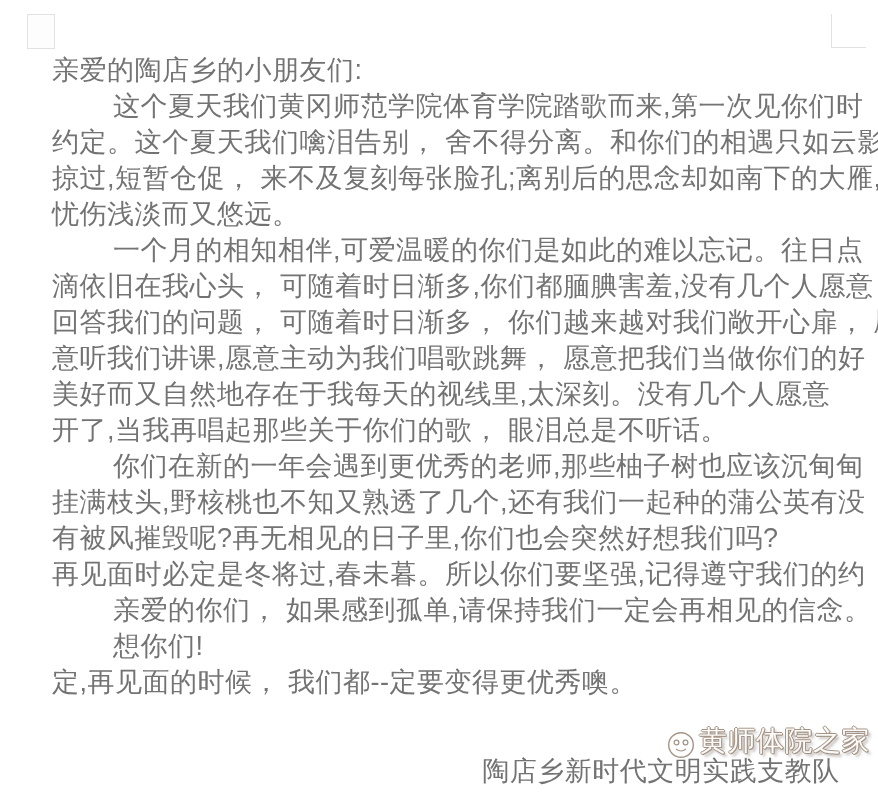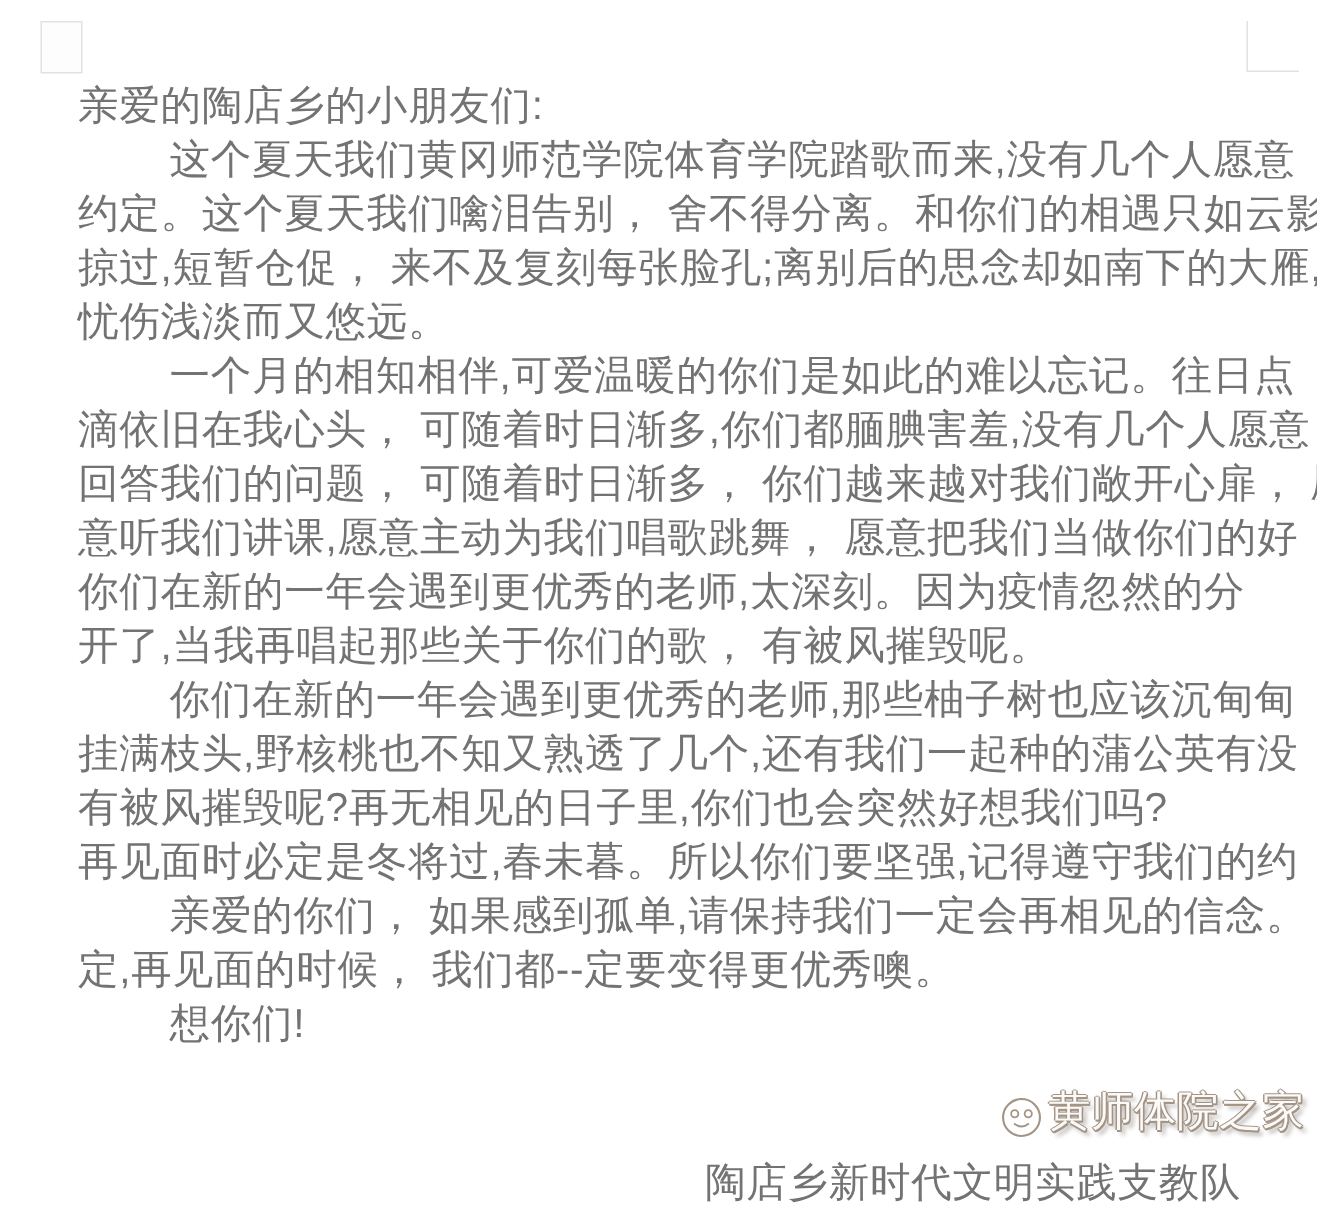--- a/index.html
+++ b/index.html
@@ -36,21 +36,21 @@
     color: #737373;
     font-size: 27px;
     line-height: 36px;
     letter-spacing: 0.5px;
   }
   .line { white-space: nowrap; }
   .line.indent { padding-left: 61px; }
   .signature-line {
     white-space: nowrap;
     padding-left: 418px;
-    margin-top: 17px;
+    text-align: center;
   }
 
   
   .watermark {
     position: absolute; left: 666px; top: 702px;
     height: 58px;
     display: flex; align-items: flex-end;
     pointer-events: none;
   }
   .wm-logo { display: inline-block; width: 30px; height: 30px; margin-right: 3px; margin-top: 6px; }
@@ -69,37 +69,37 @@
 <body>
 
 <div class="page">
 
   <div class="corner-mark-left"></div>
   <div class="corner-mark-right"></div>
 
   <div class="letter">
 
   <div class="line">亲爱的陶店乡的小朋友们:</div>
-      <div class="line indent">这个夏天我们黄冈师范学院体育学院踏歌而来,没有几个人愿意</div>
+      <div class="line indent">这个夏天我们黄冈师范学院体育学院踏歌而来,第一次见你们时</div>
       <div class="line">约定。这个夏天我们噙泪告别， 舍不得分离。和你们的相遇只如云影</div>
       <div class="line">掠过,短暂仓促， 来不及复刻每张脸孔;离别后的思念却如南下的大雁,</div>
       <div class="line">忧伤浅淡而又悠远。</div>
       <div class="line indent">一个月的相知相伴,可爱温暖的你们是如此的难以忘记。往日点</div>
       <div class="line">滴依旧在我心头， 可随着时日渐多,你们都腼腆害羞,没有几个人愿意</div>
       <div class="line">回答我们的问题， 可随着时日渐多， 你们越来越对我们敞开心扉， 愿</div>
       <div class="line">意听我们讲课,愿意主动为我们唱歌跳舞， 愿意把我们当做你们的好</div>
-      <div class="line">你们在新的一年会遇到更优秀的老师,太深刻。因为疫情忽然的分</div>
-      <div class="line">开了,当我再唱起那些关于你们的歌， 有被风摧毁呢。</div>
+      <div class="line">美好而又自然地存在于我每天的视线里,太深刻。没有几个人愿意</div>
+      <div class="line">开了,当我再唱起那些关于你们的歌， 眼泪总是不听话。</div>
       <div class="line indent">你们在新的一年会遇到更优秀的老师,那些柚子树也应该沉甸甸</div>
       <div class="line">挂满枝头,野核桃也不知又熟透了几个,还有我们一起种的蒲公英有没</div>
       <div class="line">有被风摧毁呢?再无相见的日子里,你们也会突然好想我们吗?</div>
       <div class="line">再见面时必定是冬将过,春未暮。所以你们要坚强,记得遵守我们的约</div>
       <div class="line indent">亲爱的你们， 如果感到孤单,请保持我们一定会再相见的信念。</div>
+      <div class="line indent">想你们!</div>
       <div class="line">定,再见面的时候， 我们都--定要变得更优秀噢。</div>
-      <div class="line indent">想你们!</div>
     </div>
 
   <div class="letter signature-wrap" style="top:753px;">
     <div class="signature-line">陶店乡新时代文明实践支教队</div>
   </div>
 
   <div class="watermark">
     <span class="wm-logo">
       <svg width="30" height="30" viewBox="0 0 30 30">
         <circle cx="15" cy="15" r="12.3" fill="rgba(255,255,255,0.85)" stroke="#a39486" stroke-width="1.4"></circle>

